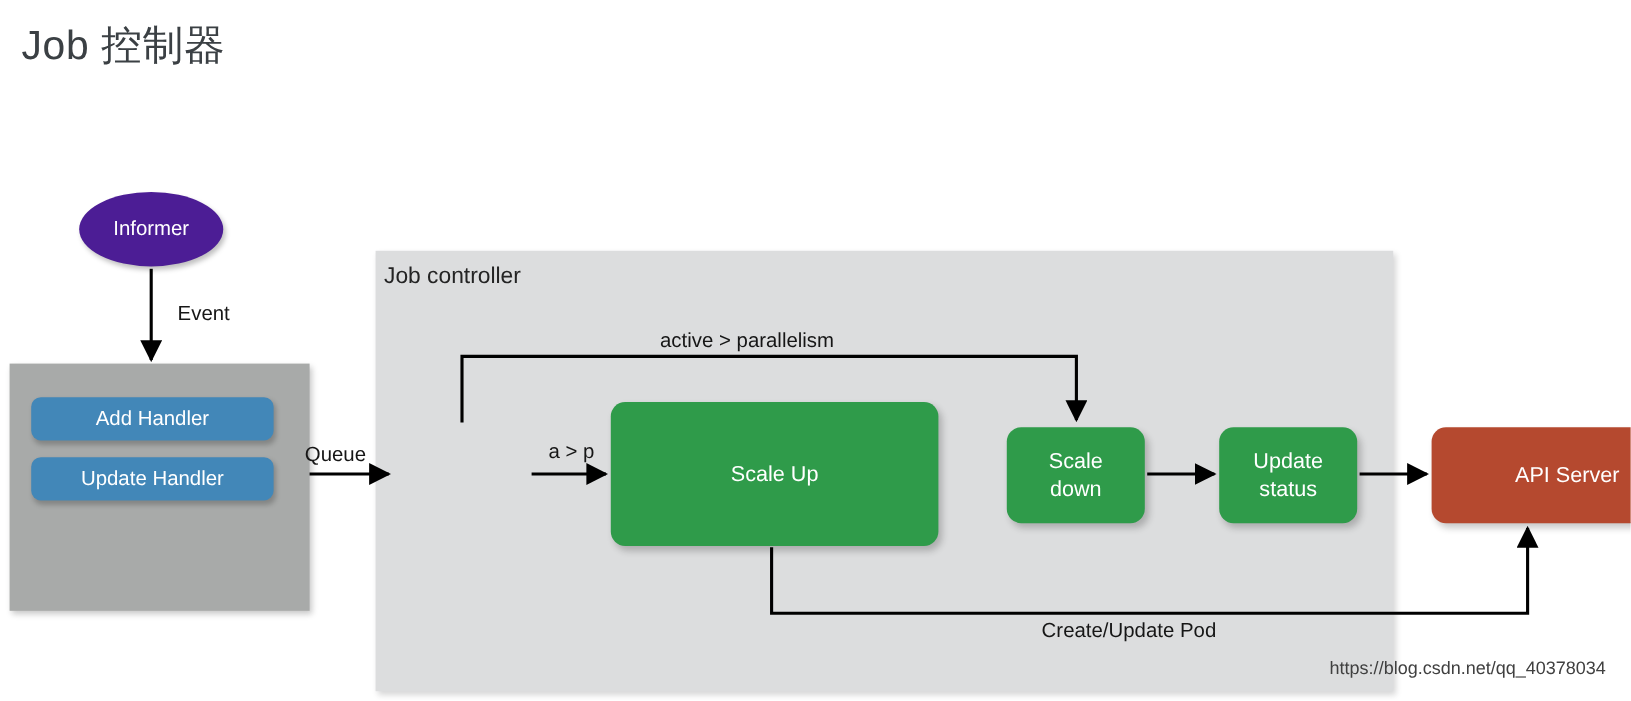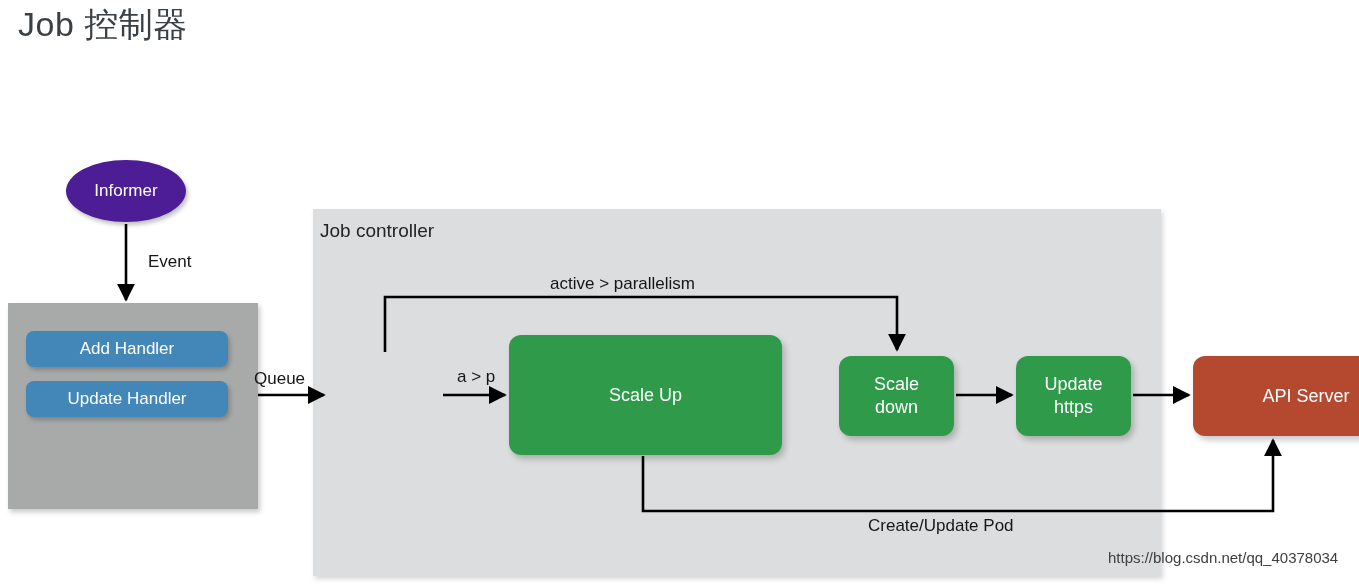--- a/index.html
+++ b/index.html
@@ -16,21 +16,21 @@
     width: 1359px;
     height: 584px;
     background: #ffffff;
     overflow: hidden;
   }
 
   
   #page-title {
     position: absolute;
     left: 18px;
-    top: 2px;
+    top: 16px;
     font-size: 34px;
     line-height: 44px;
     color: #3b4044;
     letter-spacing: 0.5px;
     white-space: nowrap;
   }
 
   
   #informer {
     position: absolute;
@@ -205,21 +205,21 @@
   <div class="node green" id="node-scaledown">
     <div>
       <div>Scale</div>
       <div>down</div>
     </div>
   </div>
 
   <div class="node green" id="node-update">
     <div>
       <div>Update</div>
-      <div>https</div>
+      <div>status</div>
     </div>
   </div>
 
   <div class="node red" id="node-apiserver">
     <span>API Server</span>
   </div>
 
   <div class="edge-label" id="label-event">Event</div>
   <div class="edge-label" id="label-queue">Queue</div>
   <div class="edge-label" id="label-a-gt-p">a &gt; p</div>

